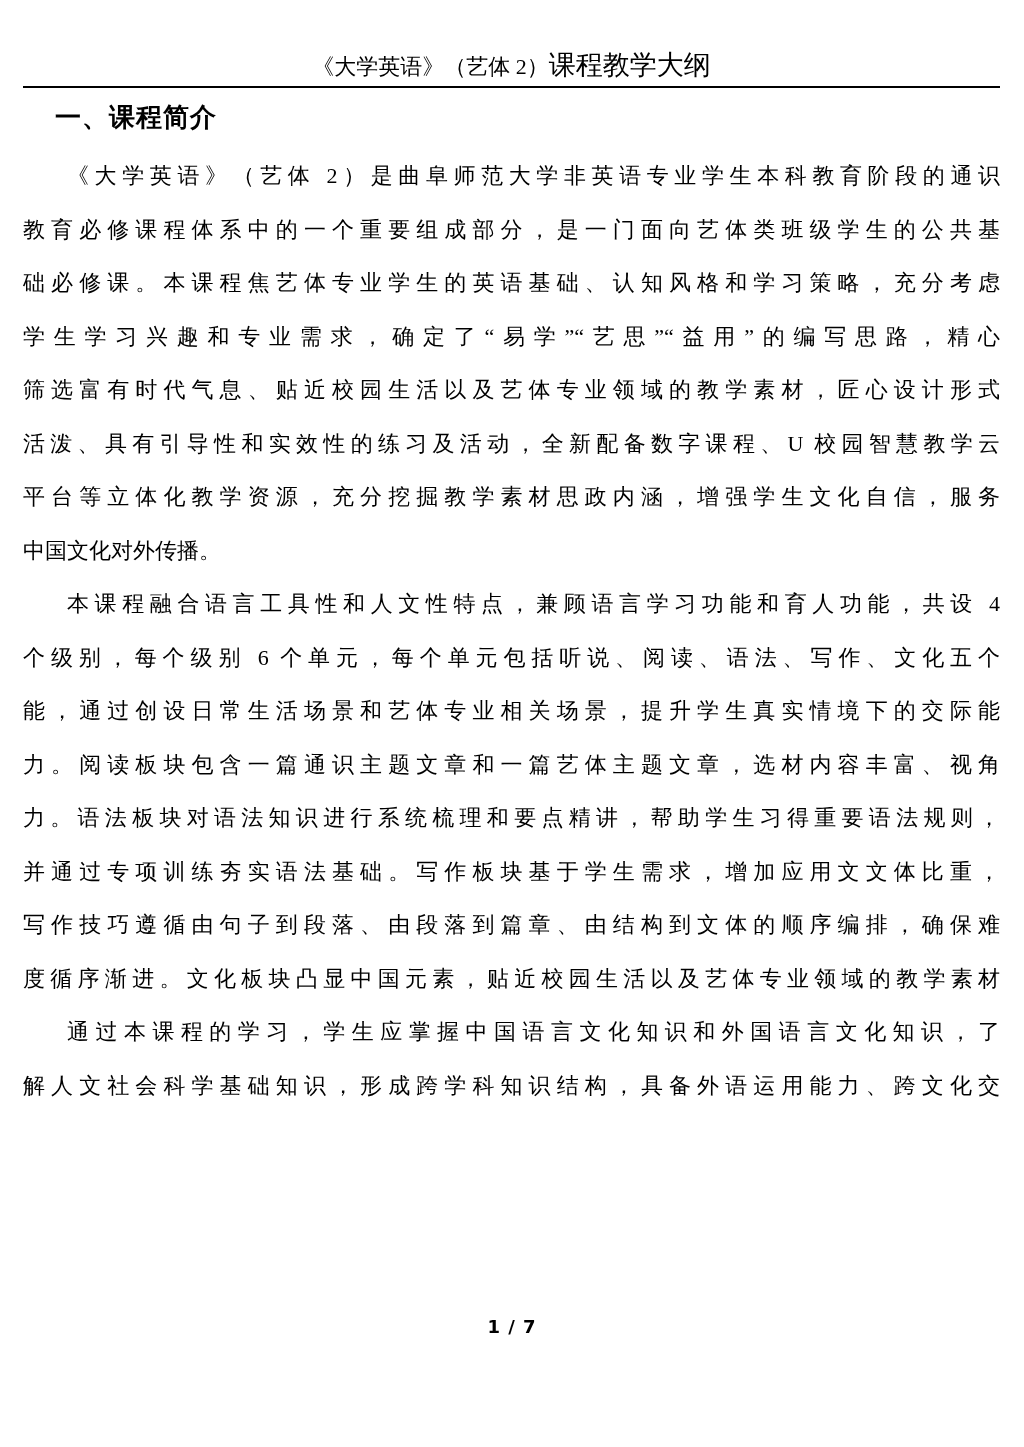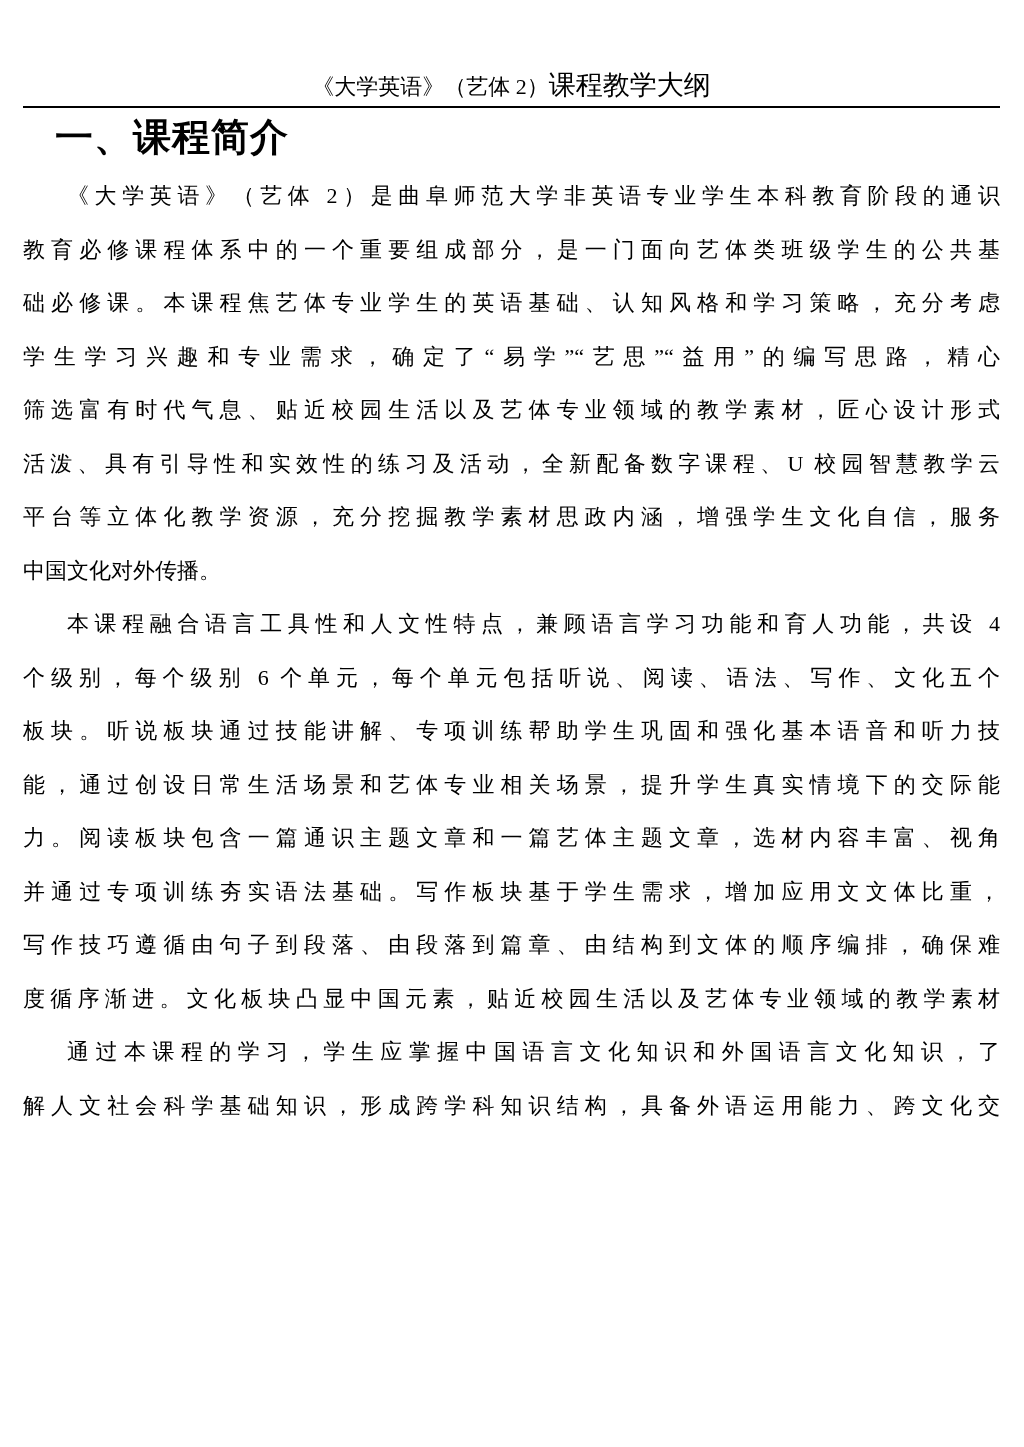--- a/index.html
+++ b/index.html
@@ -7,37 +7,37 @@
     position: relative;
     width: 1024px;
     height: 1447px;
     background: #ffffff;
     color: #000000;
     font-family: "Liberation Serif", "DejaVu Serif", serif;
     overflow: hidden;
   }
   .running-header {
     margin: 0 24px 0 23px;
-    padding-top: 68px;
+    padding-top: 48px;
     text-align: center;
     line-height: 34px;
     white-space: nowrap;
   }
   .running-header .title-prefix { font-size: 22px; }
   .running-header .title-main { font-size: 27px; }
   .header-rule {
     margin: 0 24px 0 23px;
     height: 0;
     border-bottom: 2px solid #000000;
   }
   .section-heading {
     margin: 11px 24px 0 55px;
     font-family: "Liberation Sans", "DejaVu Sans", sans-serif;
     font-weight: 700;
-    font-size: 38px;
+    font-size: 26px;
     line-height: 36px;
     letter-spacing: 1px;
   }
   .body-text {
     margin: 14px 24px 0 23px;
     font-size: 22px;
   }
   .body-line {
     height: 53.5px;
     line-height: 53.5px;
@@ -84,29 +84,30 @@
       <div class="body-line">学生学习兴趣和专业需求，确定了“易学”“艺思”“益用”的编写思路，精心</div>
       <div class="body-line">筛选富有时代气息、贴近校园生活以及艺体专业领域的教学素材，匠心设计形式</div>
       <div class="body-line">活泼、具有引导性和实效性的练习及活动，全新配备数字课程、U 校园智慧教学云</div>
       <div class="body-line">平台等立体化教学资源，充分挖掘教学素材思政内涵，增强学生文化自信，服务</div>
       <div class="body-line end">中国文化对外传播。</div>
     </div>
 
     <div>
       <div class="body-line first">本课程融合语言工具性和人文性特点，兼顾语言学习功能和育人功能，共设 4</div>
       <div class="body-line">个级别，每个级别 6 个单元，每个单元包括听说、阅读、语法、写作、文化五个</div>
-      <div class="body-line">板块。听说板块通过技能讲解、专项训练帮助学生巩固和强化基本语音和听力技</div>
       <div class="body-line">能，通过创设日常生活场景和艺体专业相关场景，提升学生真实情境下的交际能</div>
       <div class="body-line">力。阅读板块包含一篇通识主题文章和一篇艺体主题文章，选材内容丰富、视角</div>
+      <div class="body-line">力。语法板块对语法知识进行系统梳理和要点精讲，帮助学生习得重要语法规则，</div>
       <div class="body-line">并通过专项训练夯实语法基础。写作板块基于学生需求，增加应用文文体比重，</div>
       <div class="body-line">写作技巧遵循由句子到段落、由段落到篇章、由结构到文体的顺序编排，确保难</div>
       <div class="body-line">度循序渐进。文化板块凸显中国元素，贴近校园生活以及艺体专业领域的教学素材</div>
     </div>
 
     <div>
       <div class="body-line first">通过本课程的学习，学生应掌握中国语言文化知识和外国语言文化知识，了</div>
       <div class="body-line">解人文社会科学基础知识，形成跨学科知识结构，具备外语运用能力、跨文化交</div>
     </div>
 
   </div>
 
+  <div class="page-footer">1 / 7</div>
 
 </div>
 
 </body></html>

